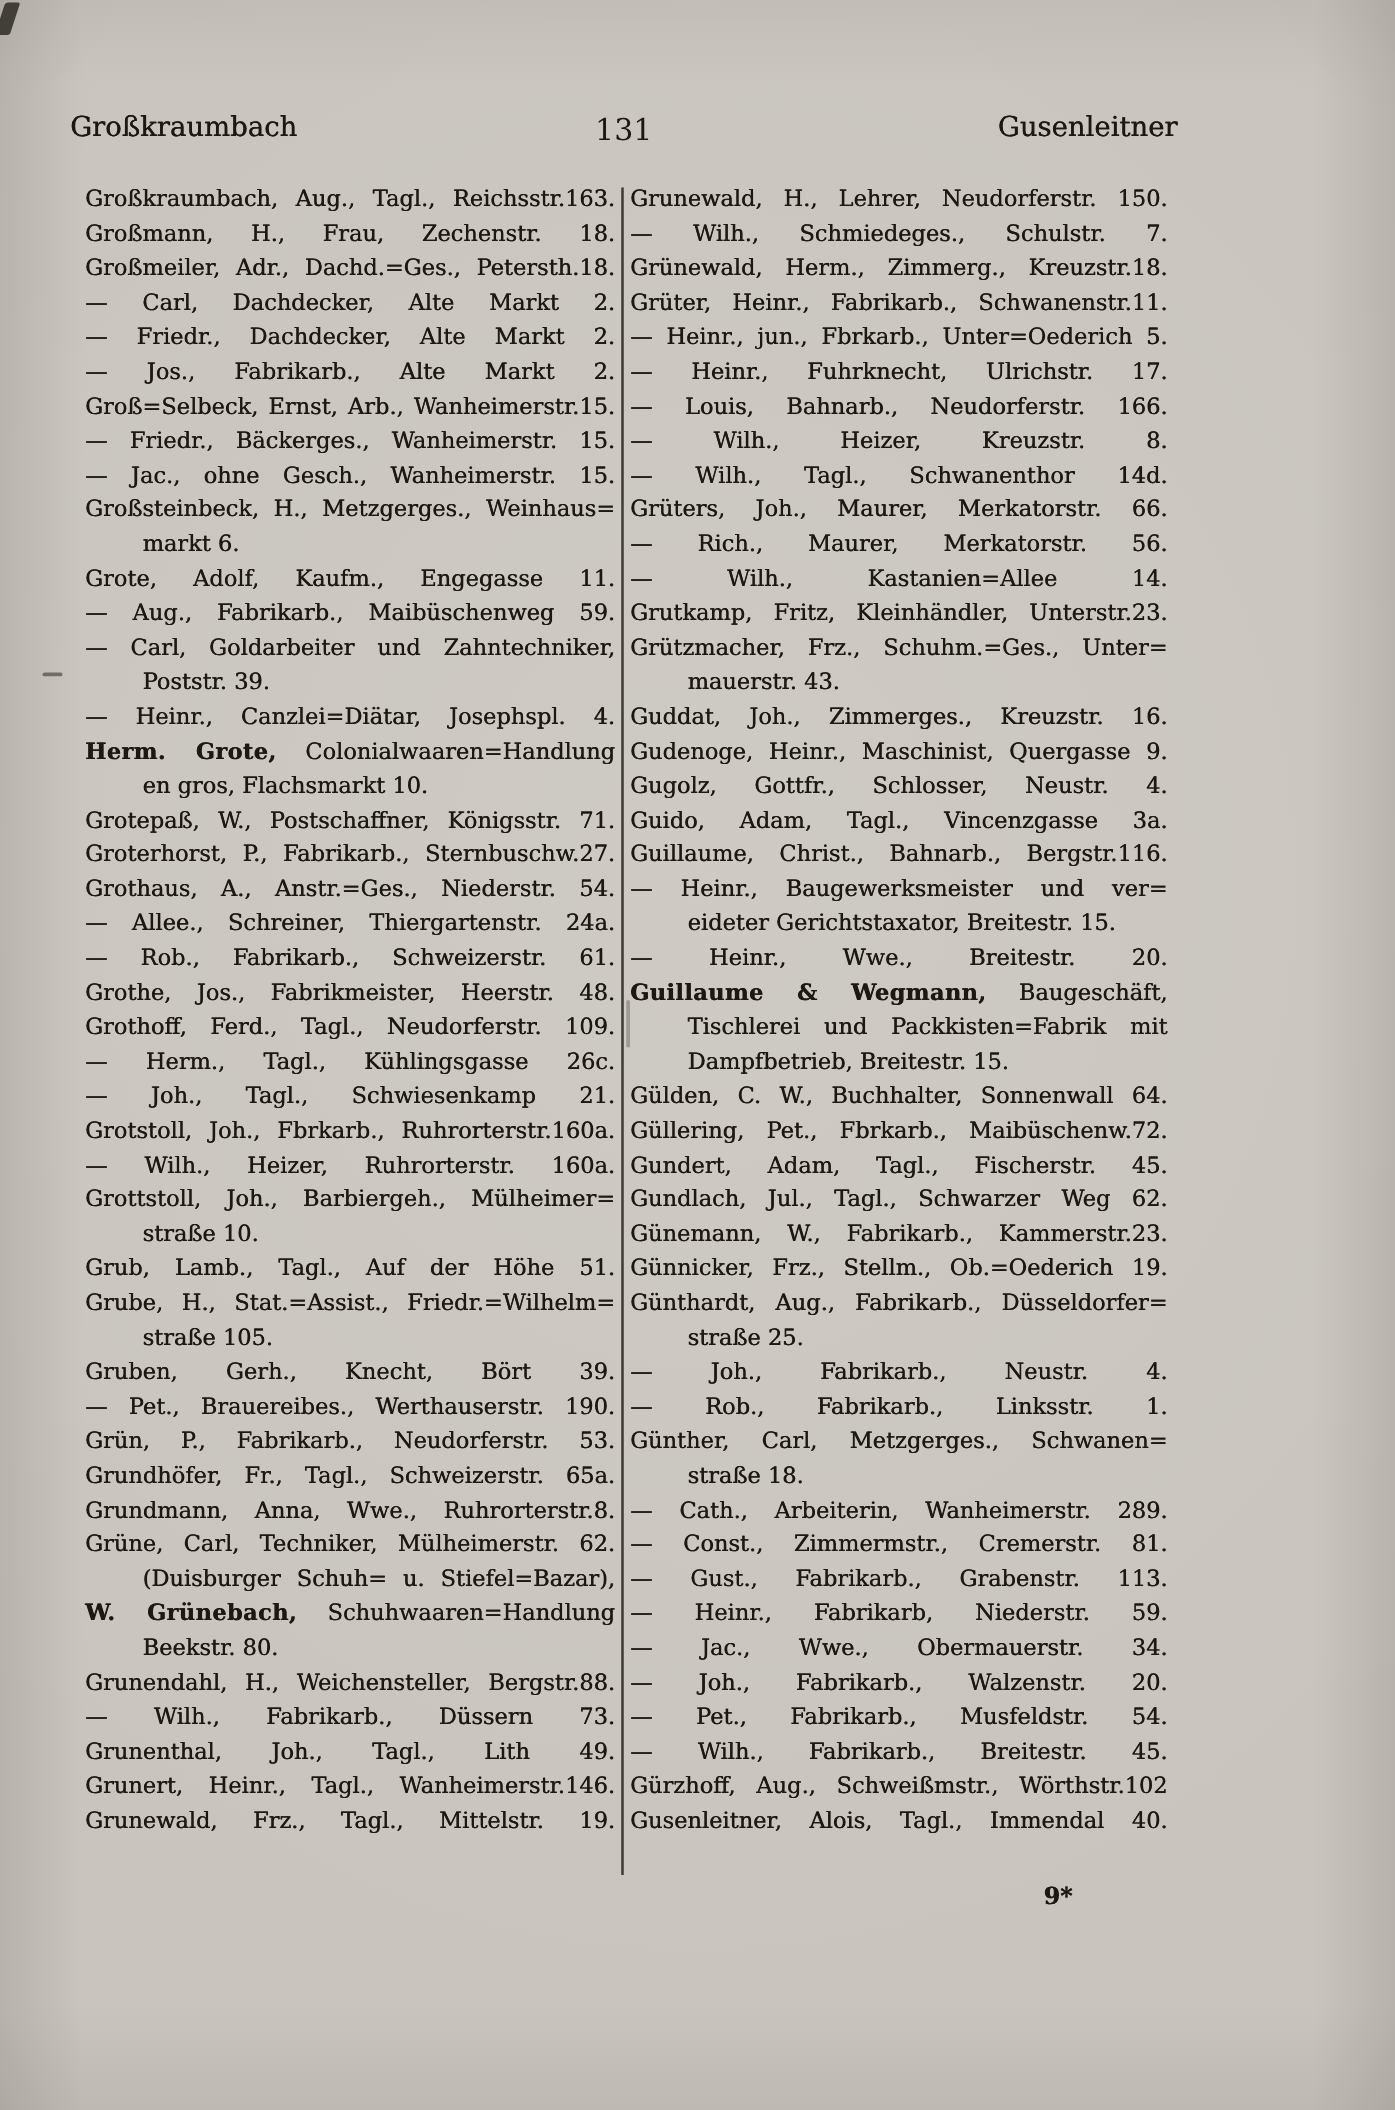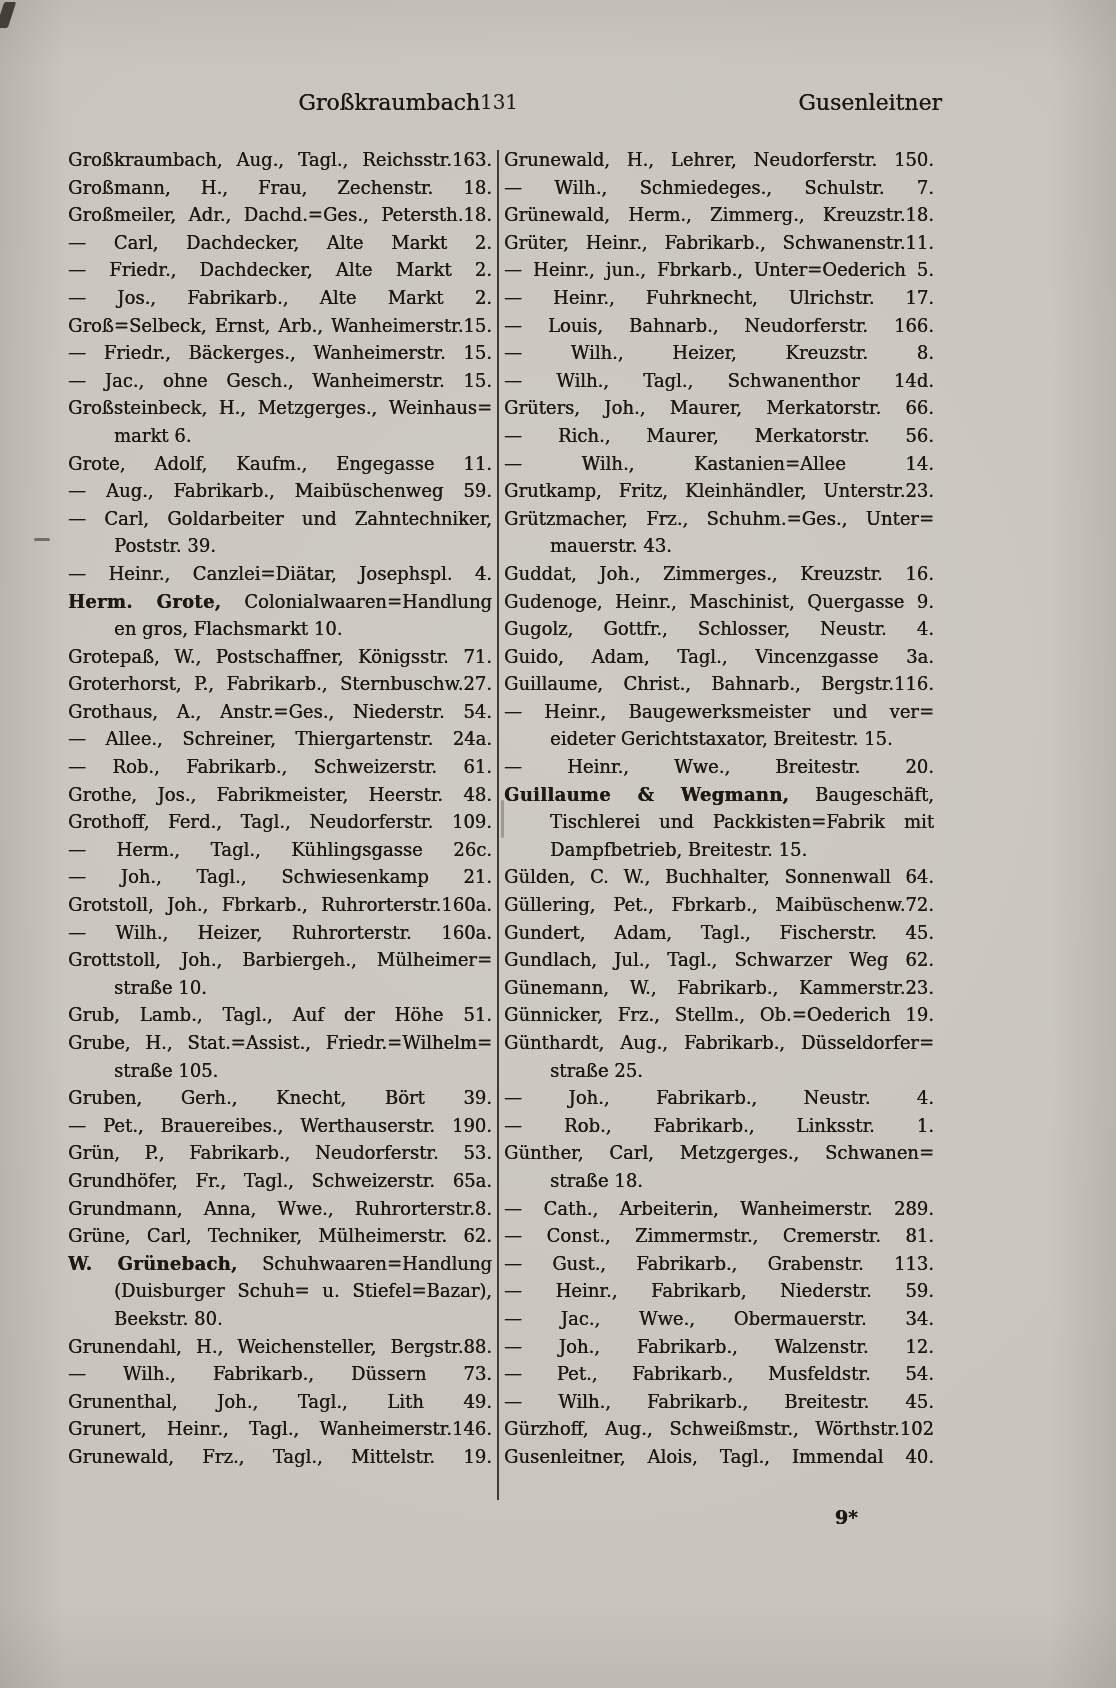--- a/index.html
+++ b/index.html
@@ -15,25 +15,25 @@
     background:
       radial-gradient(120% 90% at 50% 42%, rgba(255,255,255,0.10), rgba(0,0,0,0) 62%),
       linear-gradient(90deg, rgba(60,50,40,0.12), rgba(0,0,0,0) 6%, rgba(0,0,0,0) 94%, rgba(60,50,40,0.12)),
       linear-gradient(0deg, rgba(60,50,40,0.08), rgba(0,0,0,0) 5%, rgba(0,0,0,0) 96%, rgba(60,50,40,0.06)),
       #c9c5bc;
   }
   .header-title {
     position: absolute; top: 90px; font-size: 22px;
     text-shadow: 0.3px 0 0 currentColor;
   }
-  #header-left  { left: 56px;  width: 424px; text-align: right; }
+  #header-left  { left: 56px;  width: 424px; text-align: left; }
   #header-right { left: 512px; width: 430px; text-align: right; }
   #page-number  {
     position: absolute; top: 90px; left: 56px; width: 886px;
-    text-align: center; font-size: 20px;
+    text-align: center; font-size: 24px;
   }
   .column {
     position: absolute; top: 146px;
     font-size: 18px; line-height: 27.6px; margin-left: 12px;
   }
   #col-left  { left: 56px;  width: 424px; }
   #col-right { left: 492px; width: 430px; }
   .divider {
     position: absolute; left: 497px; top: 150px;
     width: 2px; height: 1350px; background: rgba(32,27,21,0.82);
@@ -177,22 +177,22 @@
     <div class="entry">
       <div class="line"><span>Grundhöfer, Fr., Tagl., Schweizerstr. 65a.</span></div>
     </div>
     <div class="entry">
       <div class="line"><span>Grundmann, Anna, Wwe., Ruhrorterstr.8.</span></div>
     </div>
     <div class="entry">
       <div class="line"><span>Grüne, Carl, Techniker, Mülheimerstr. 62.</span></div>
     </div>
     <div class="entry">
+      <div class="line cont"><span>(Duisburger Schuh= u. Stiefel=Bazar),</span></div>
       <div class="line"><span class="lead">W. Grünebach,</span> <span>Schuhwaaren=Handlung</span></div>
-      <div class="line cont"><span>(Duisburger Schuh= u. Stiefel=Bazar),</span></div>
       <div class="line cont endline"><span>Beekstr. 80.</span></div>
     </div>
     <div class="entry">
       <div class="line"><span>Grunendahl, H., Weichensteller, Bergstr.88.</span></div>
     </div>
     <div class="entry">
       <div class="line"><span>— Wilh., Fabrikarb., Düssern 73.</span></div>
     </div>
     <div class="entry">
       <div class="line"><span>Grunenthal, Joh., Tagl., Lith 49.</span></div>
@@ -316,21 +316,21 @@
     <div class="entry">
       <div class="line"><span>— Gust., Fabrikarb., Grabenstr. 113.</span></div>
     </div>
     <div class="entry">
       <div class="line"><span>— Heinr., Fabrikarb, Niederstr. 59.</span></div>
     </div>
     <div class="entry">
       <div class="line"><span>— Jac., Wwe., Obermauerstr. 34.</span></div>
     </div>
     <div class="entry">
-      <div class="line"><span>— Joh., Fabrikarb., Walzenstr. 12.</span></div>
+      <div class="line"><span>— Joh., Fabrikarb., Walzenstr. 20.</span></div>
     </div>
     <div class="entry">
       <div class="line"><span>— Pet., Fabrikarb., Musfeldstr. 54.</span></div>
     </div>
     <div class="entry">
       <div class="line"><span>— Wilh., Fabrikarb., Breitestr. 45.</span></div>
     </div>
     <div class="entry">
       <div class="line"><span>Gürzhoff, Aug., Schweißmstr., Wörthstr.102</span></div>
     </div>

